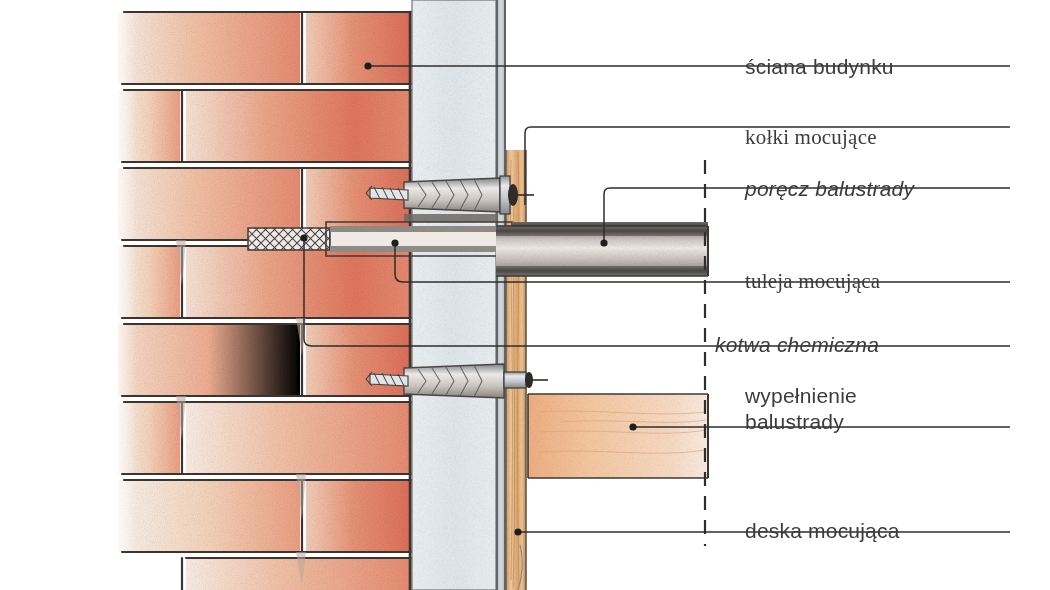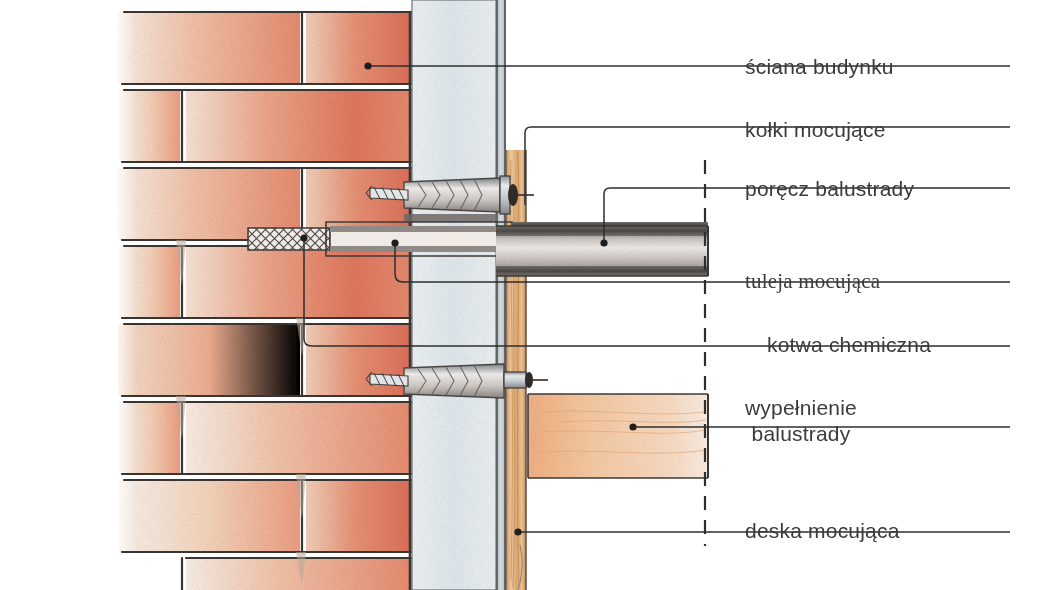--- a/index.html
+++ b/index.html
@@ -326,21 +326,21 @@
         <circle cx="368" cy="66" r="3.6"></circle>
         <circle cx="604" cy="243" r="3.6"></circle>
         <circle cx="395" cy="243" r="3.6"></circle>
         <circle cx="304" cy="238" r="3.6"></circle>
         <circle cx="633" cy="427" r="3.6"></circle>
         <circle cx="518" cy="532" r="3.6"></circle>
       </g>
   </svg>
 
   <div class="lbl" style="left:745px;top:54px;">ściana budynku</div>
-  <div class="lbl" style="left:745px;top:117px;">kołki mocujące</div>
-  <div class="lbl" style="left:745px;top:176px;">poręcz balustrady</div>
+  <div class="lbl" style="left:745px;top:124px;font-family:Liberation Serif, serif;">kołki mocujące</div>
+  <div class="lbl" style="left:745px;top:176px;font-style:italic;">poręcz balustrady</div>
   <div class="lbl" style="left:745px;top:268px;font-family:Liberation Serif, serif;">tuleja mocująca</div>
-  <div class="lbl" style="left:767px;top:332px;">kotwa chemiczna</div>
-  <div class="lbl" style="left:745px;top:395px;text-align:center;">wypełnienie
+  <div class="lbl" style="left:715px;top:332px;font-style:italic;">kotwa chemiczna</div>
+  <div class="lbl" style="left:745px;top:383px;">wypełnienie
 balustrady</div>
   <div class="lbl" style="left:745px;top:518px;">deska mocująca</div>
 
 </div>
 
 </body></html>

